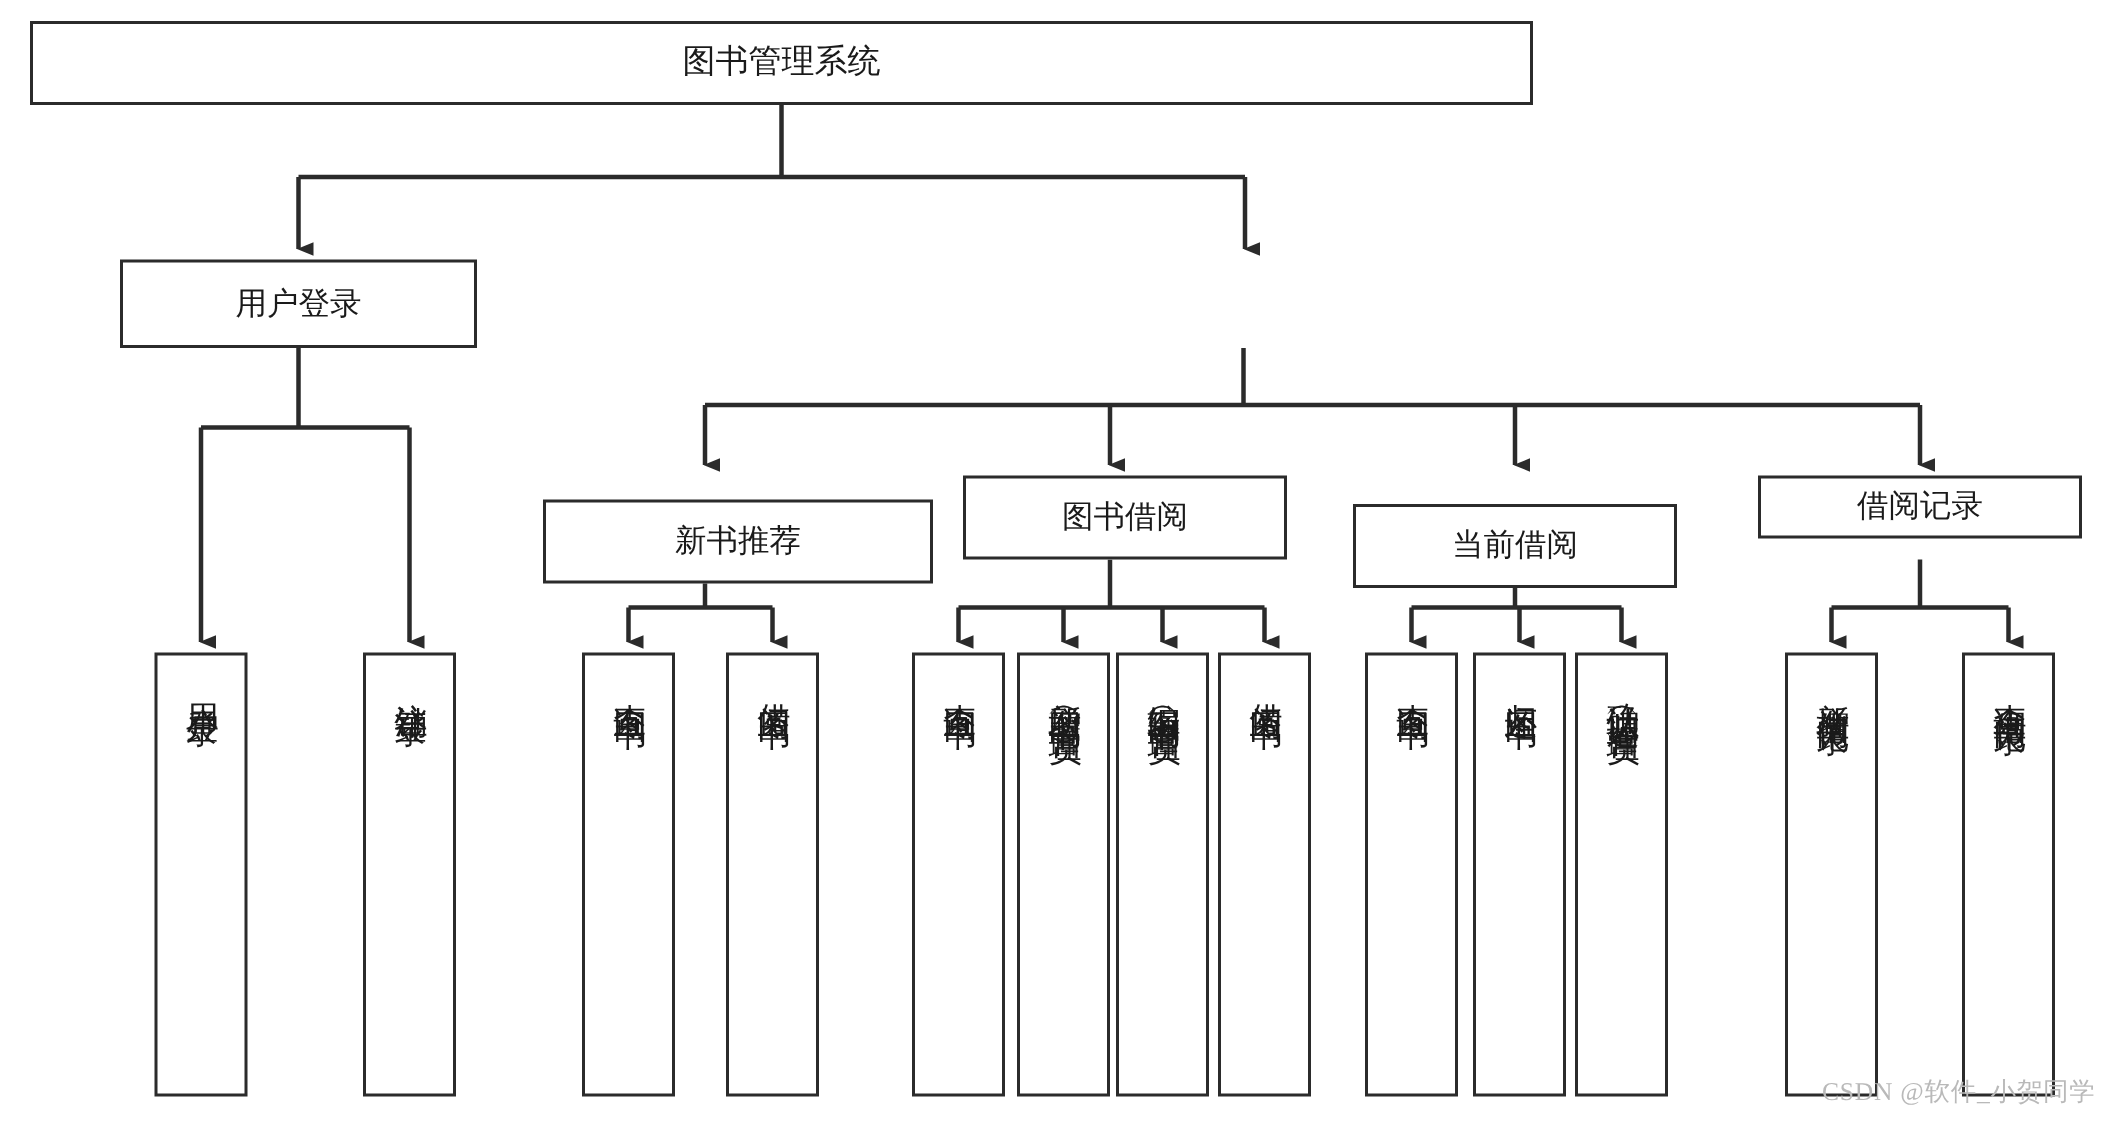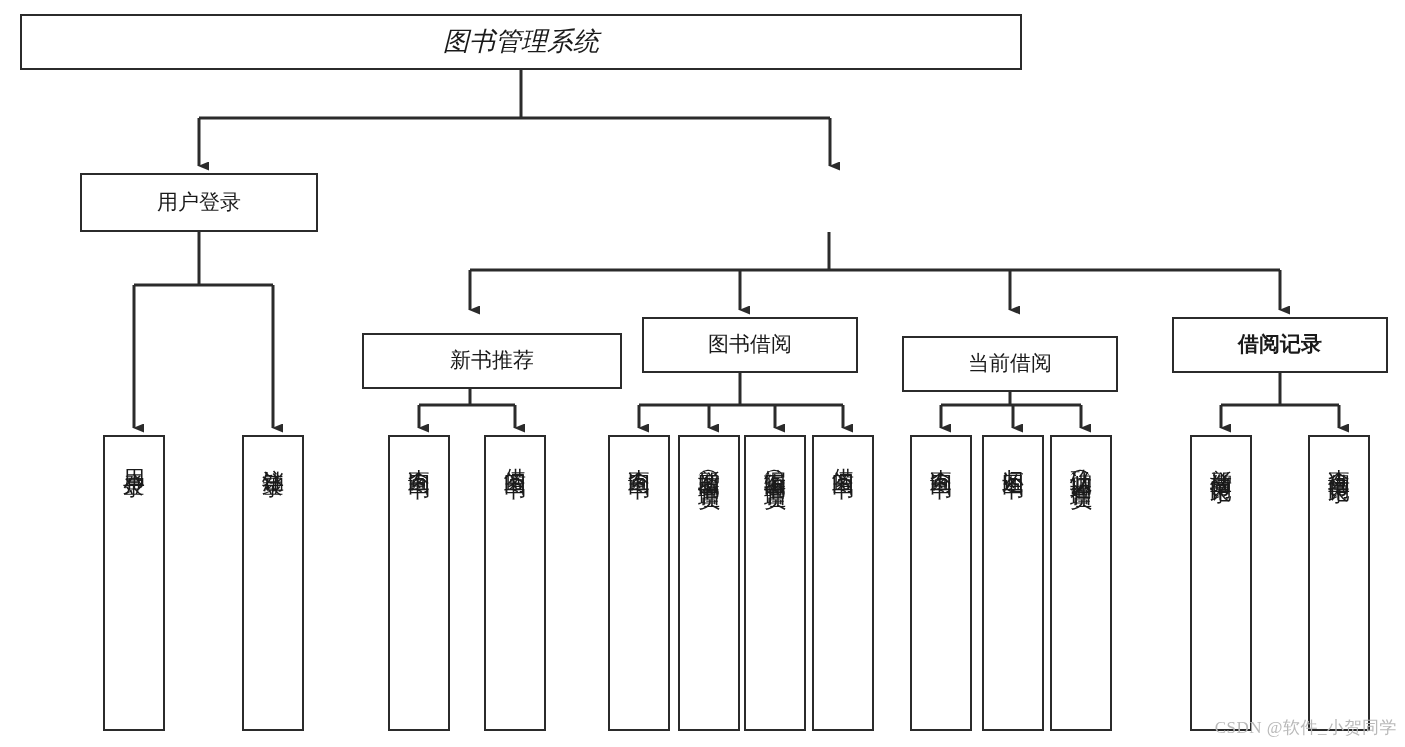--- a/index.html
+++ b/index.html
@@ -39,22 +39,21 @@
   .node-label {
     display: block;
     text-align: center;
     line-height: 1.22;
     white-space: nowrap;
   }
   .node.horizontal .node-label {
     font-size: 21px;
   }
   .node.root .node-label {
-    font-size: 26px;
-    font-style: italic;
+    font-size: 22px;
   }
   .node.vertical {
     align-items: flex-start;
     justify-content: center;
     padding-top: 14px;
   }
   .node.vertical .node-label {
     writing-mode: vertical-rl;
     text-orientation: upright;
     font-size: 22px;
@@ -139,21 +138,21 @@
 
   <div class="node horizontal" style="left: 362px; top: 333px; width: 260px; height: 56px;">
     <span class="node-label">新书推荐</span>
   </div>
   <div class="node horizontal" style="left: 632px; top: 317px; width: 216px; height: 56px; margin-left: 10px;">
     <span class="node-label">图书借阅</span>
   </div>
   <div class="node horizontal" style="left: 902px; top: 317px; width: 216px; height: 56px; margin-top: 19px;">
     <span class="node-label">当前借阅</span>
   </div>
-  <div class="node horizontal" style="left: 1172px; top: 317px; width: 216px; height: 56px; font-weight: bold;">
+  <div class="node horizontal" style="left: 1172px; top: 317px; width: 216px; height: 42px;">
     <span class="node-label">借阅记录</span>
   </div>
 
   <div class="node vertical" style="left: 103px; top: 435px; width: 62px; height: 296px;">
     <span class="node-label">用户登录</span>
   </div>
   <div class="node vertical" style="left: 242px; top: 435px; width: 62px; height: 296px;">
     <span class="node-label">注销登录</span>
   </div>
   <div class="node vertical" style="left: 388px; top: 435px; width: 62px; height: 296px;">

